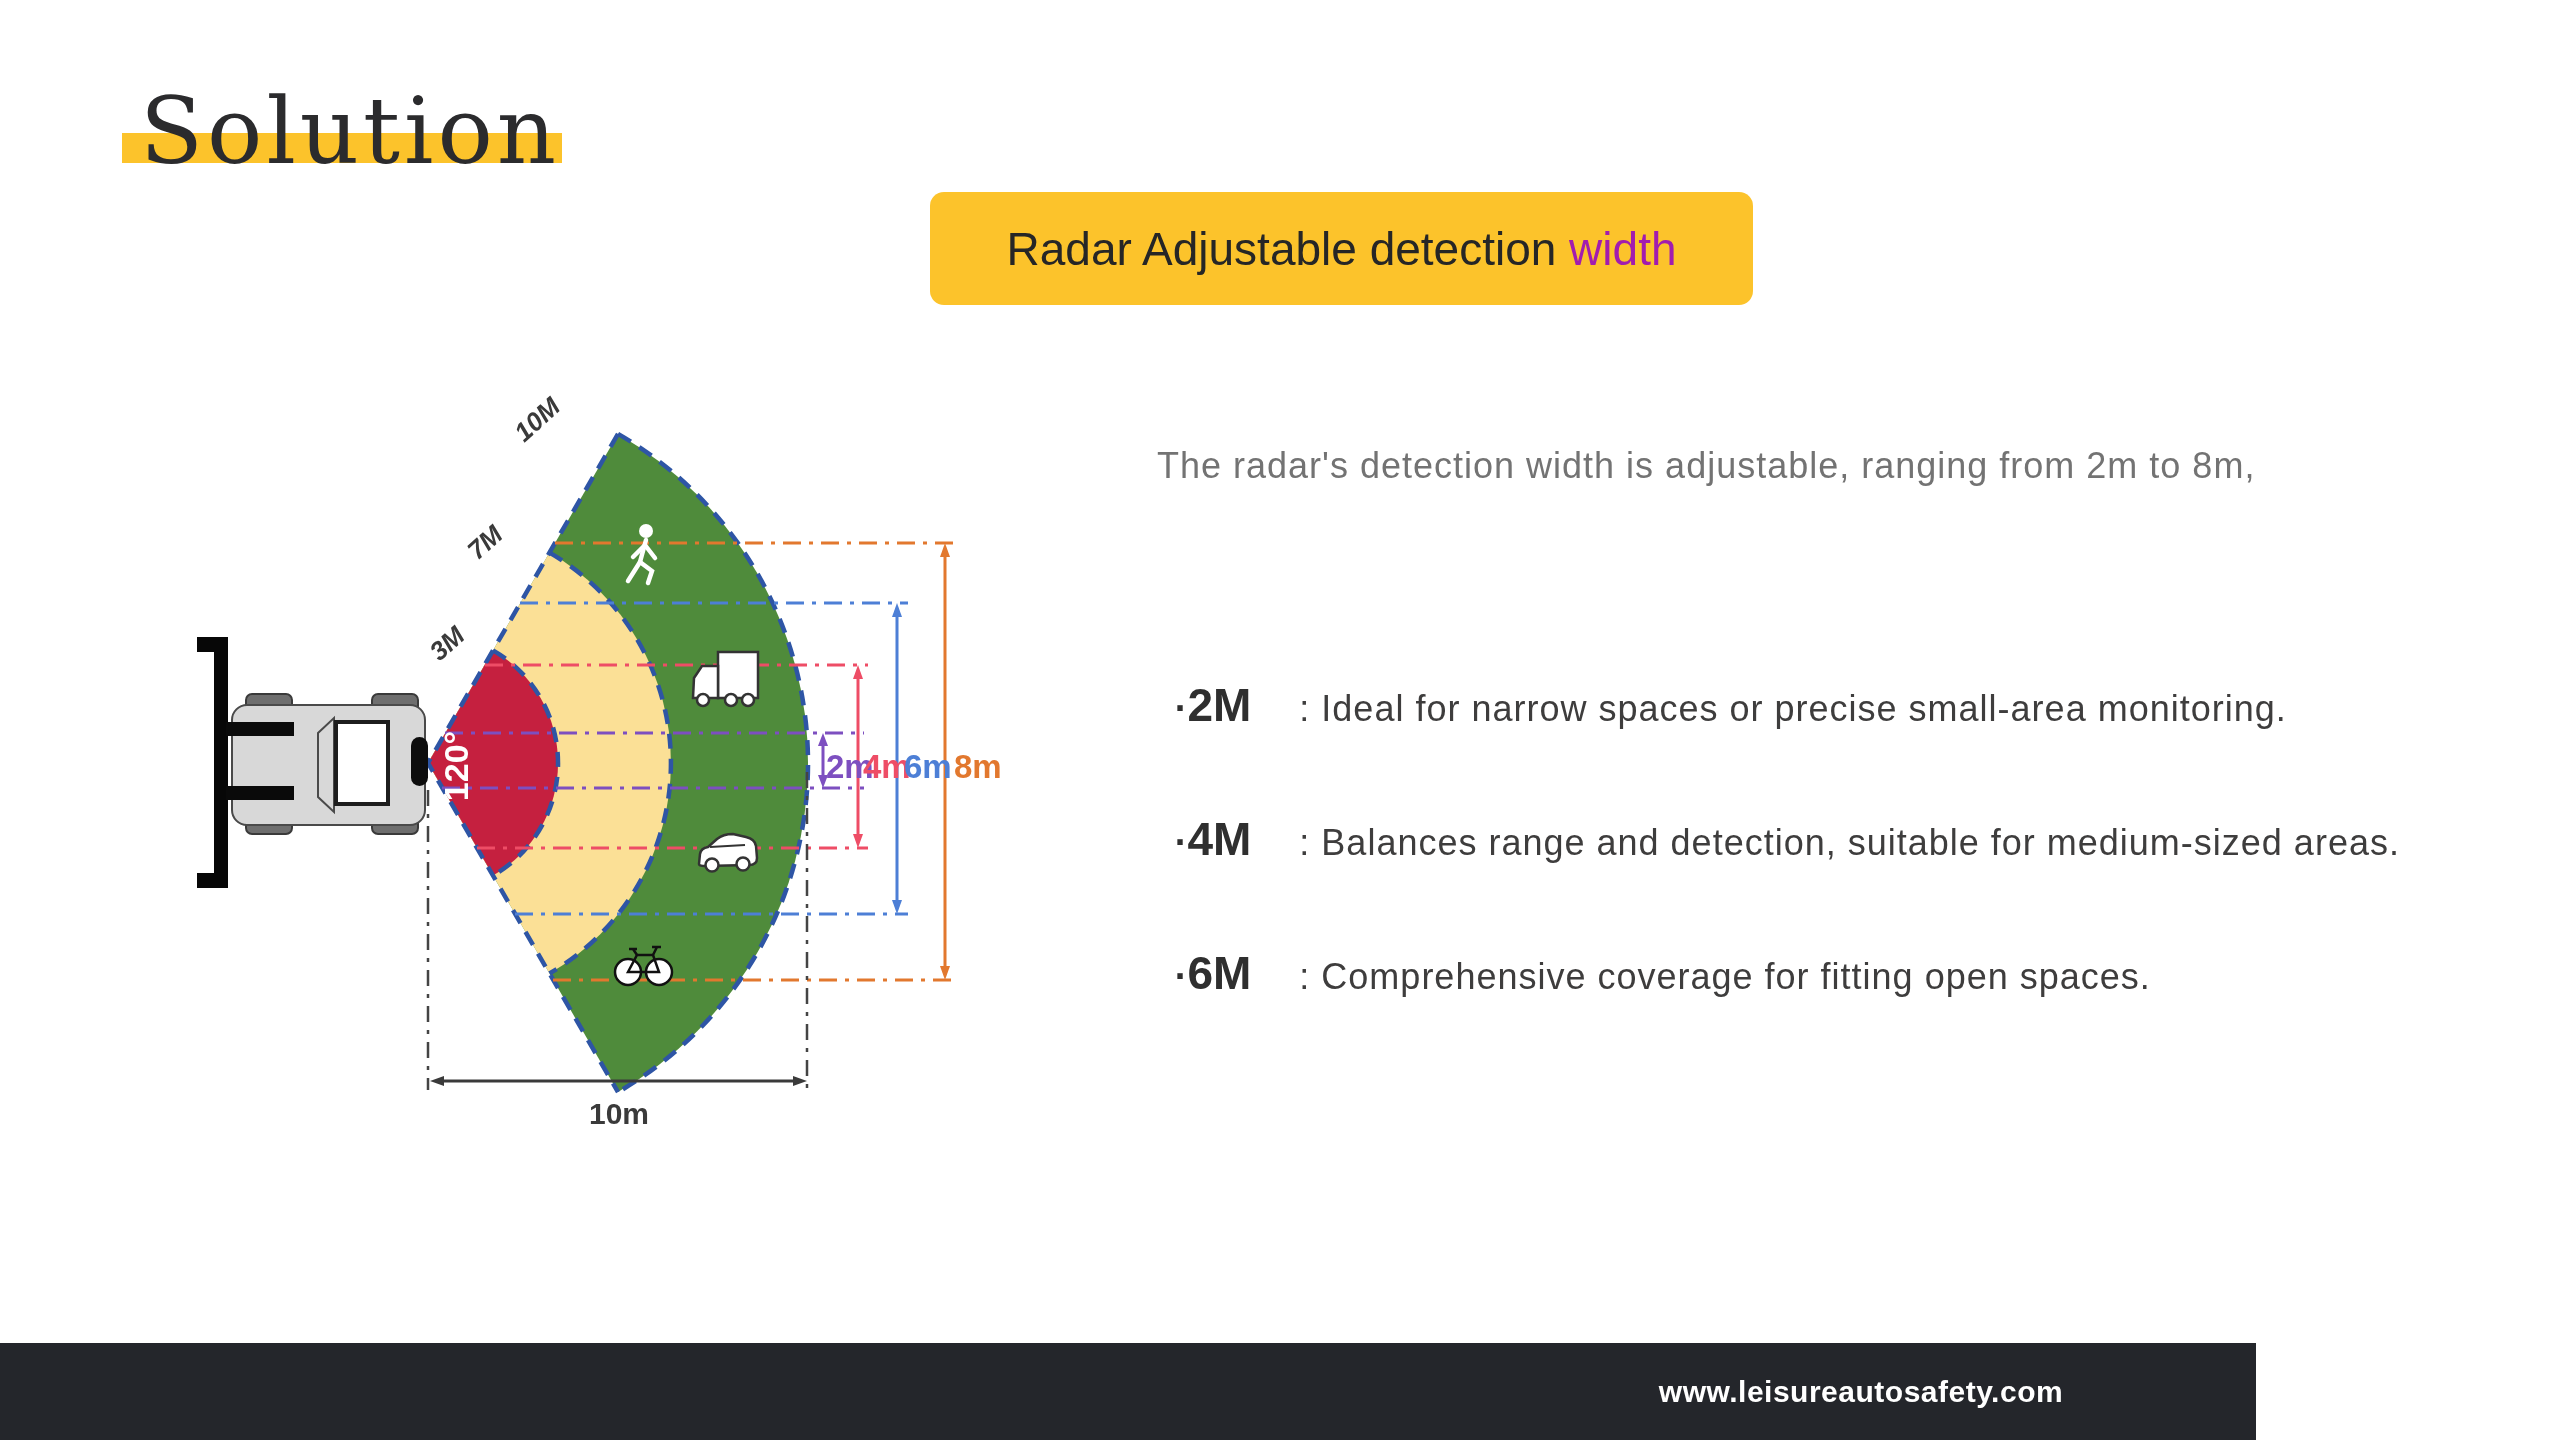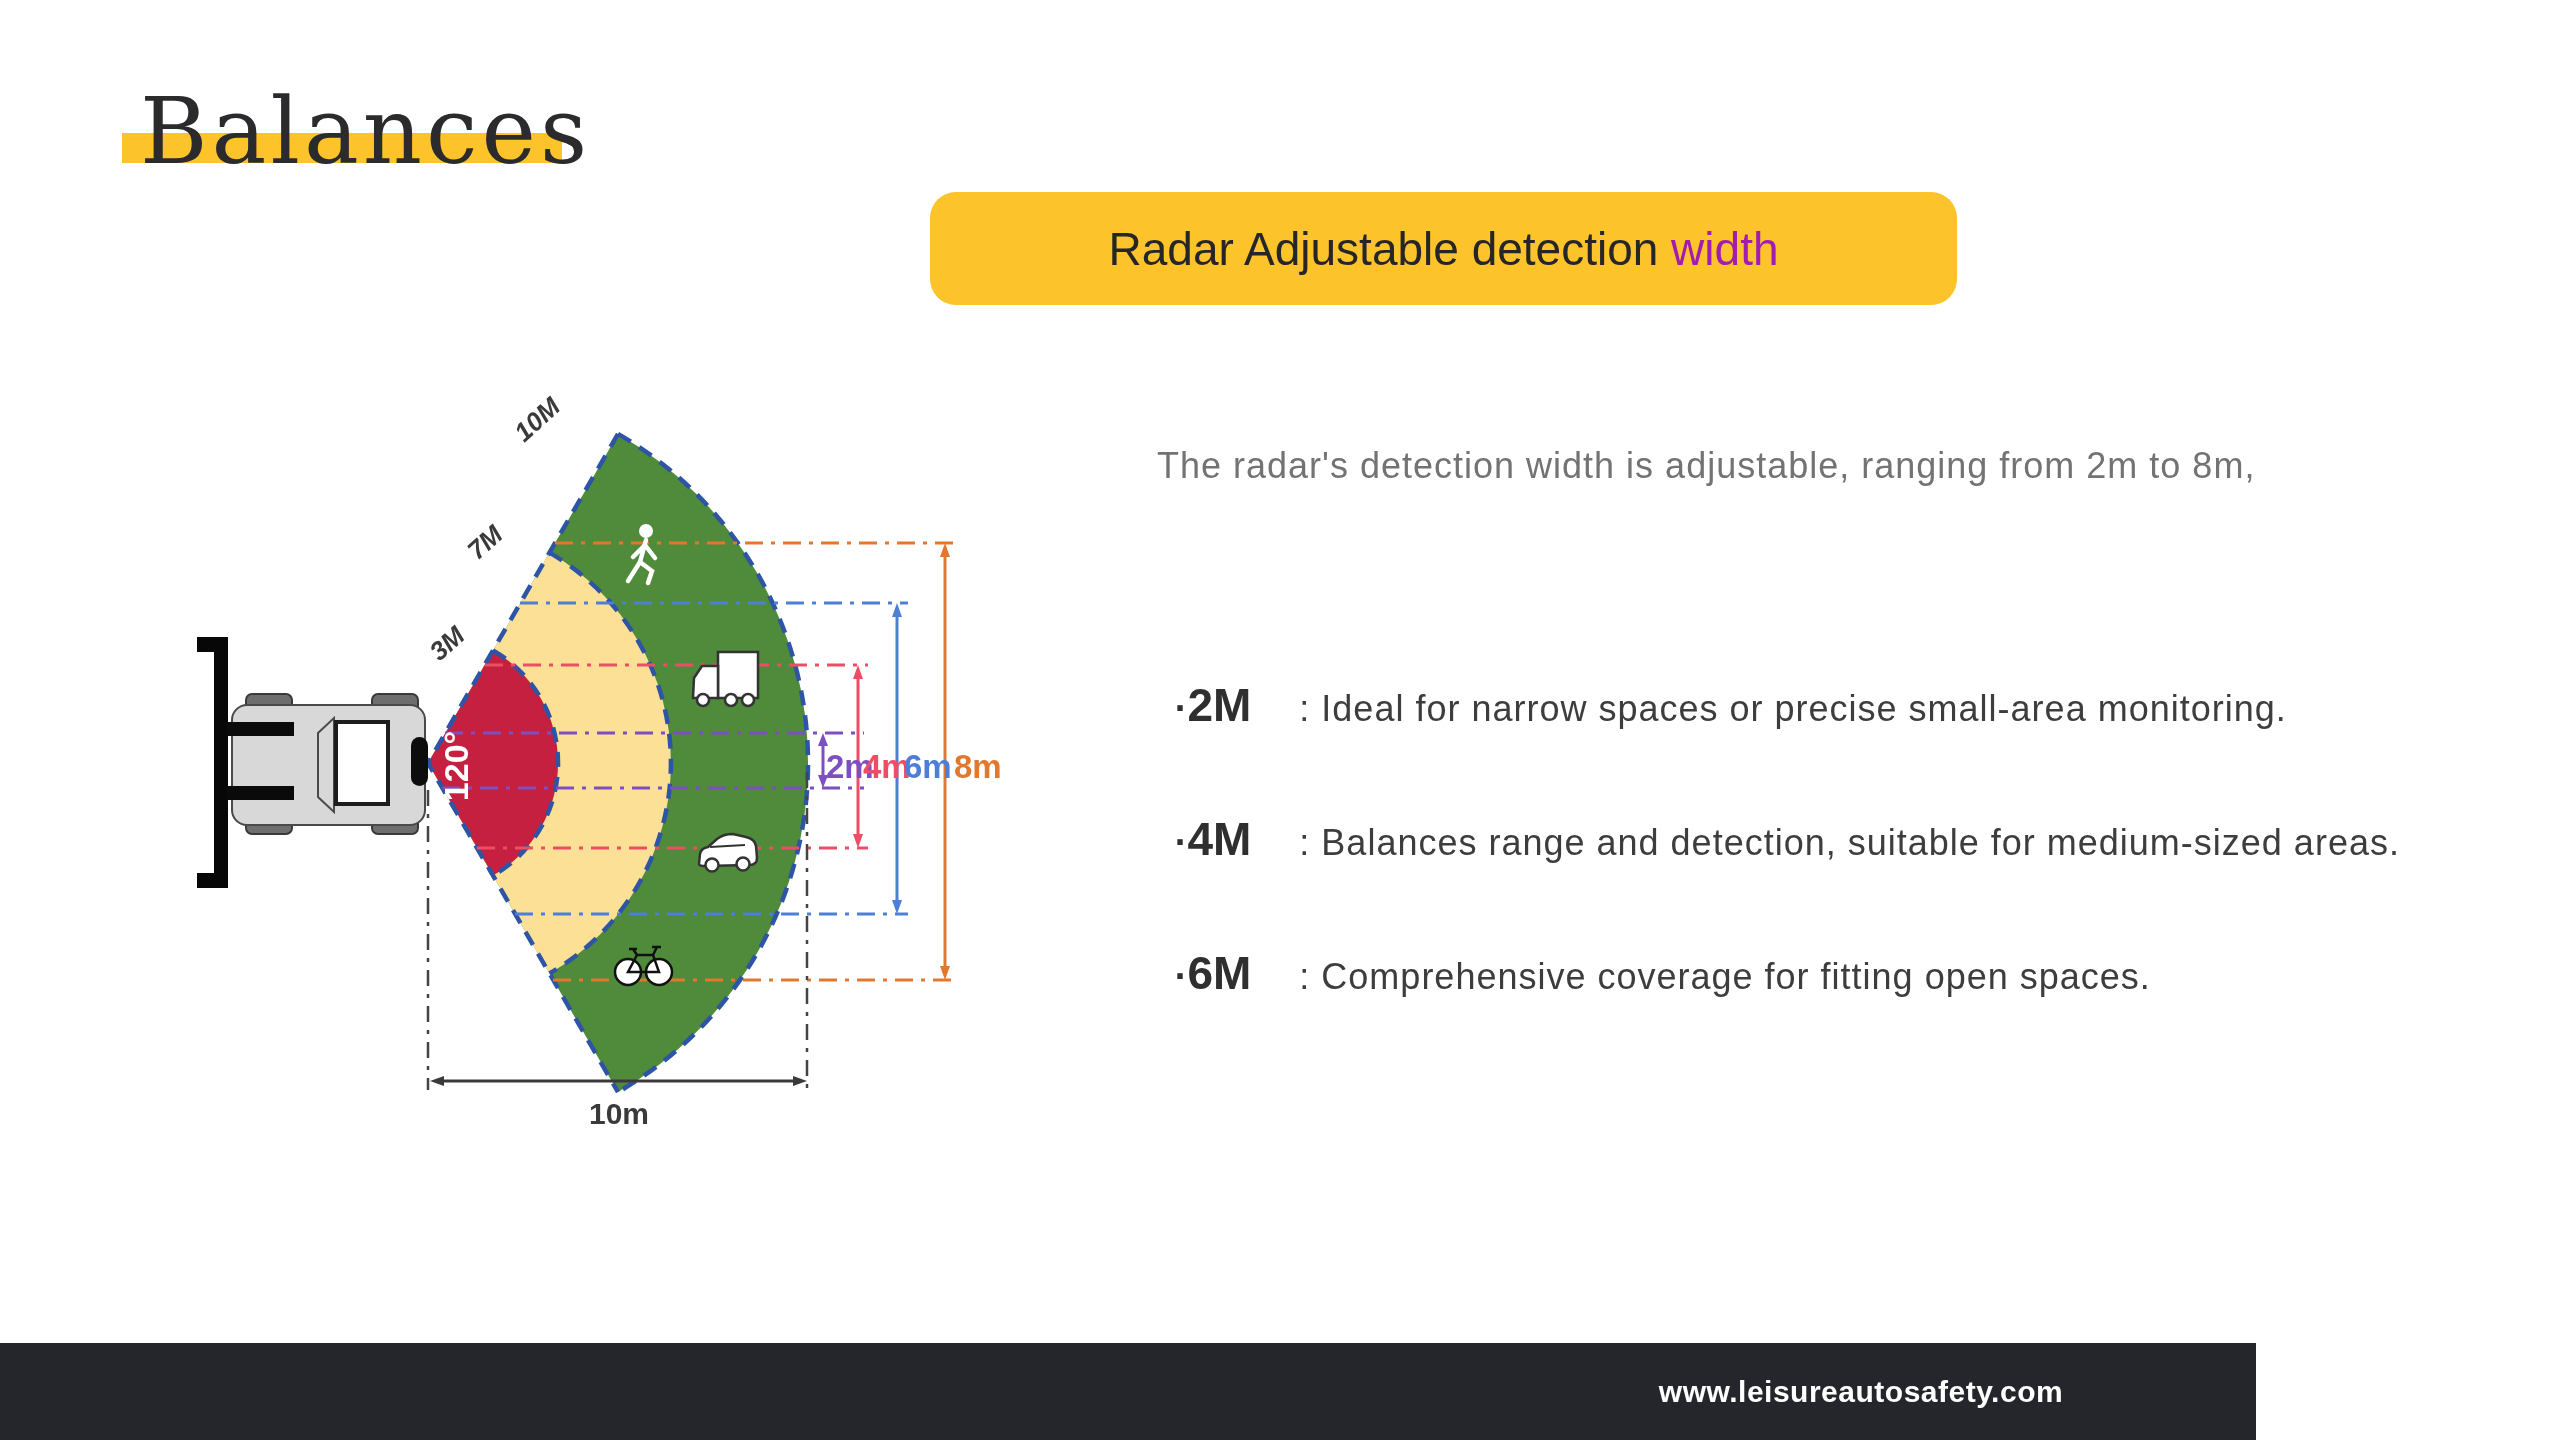--- a/index.html
+++ b/index.html
@@ -6,21 +6,21 @@
   .slide{position:relative;width:2560px;height:1440px;background:#ffffff;overflow:hidden;
          font-family:"Liberation Sans","DejaVu Sans",sans-serif;}
 
   
   .title-bar{position:absolute;left:122px;top:133px;width:440px;height:30px;z-index:1;}
   .title-text{position:absolute;left:140px;top:86px;z-index:2;margin:0;
               font-family:"DejaVu Serif","Liberation Serif",serif;
               font-size:92px;font-weight:500;letter-spacing:4px;line-height:1;color:#2b2b2d;}
 
   
-  .banner{position:absolute;left:930px;top:192px;width:1027px;height:113px;border-radius:26px;
+  .banner{position:absolute;left:930px;top:192px;width:823px;height:113px;border-radius:14px;
           display:flex;align-items:center;justify-content:center;
           font-size:46px;font-weight:500;color:#262626;}
   .banner span{white-space:pre;}
   .banner .hl{font-weight:500;}
 
   
   .desc-line{position:absolute;left:1157px;font-size:36px;letter-spacing:1px;color:#737373;
              line-height:1.2;white-space:pre;}
   .bullet{position:absolute;left:1157px;white-space:pre;color:#3e3d3d;}
   .bullet .dot{font-size:38px;font-weight:700;color:#2f2f2f;}
@@ -42,21 +42,21 @@
   .rangelabel{font-size:26px;font-style:italic;font-weight:700;fill:#3a3a3a;text-anchor:middle;}
   .bottomlabel{font-size:30px;font-weight:600;fill:#3a3a3a;text-anchor:middle;}
   .anglelabel{font-size:34px;font-weight:700;fill:#ffffff;text-anchor:middle;}
 </style>
 </head>
 <body>
 
 <div class="slide">
 
   <div class="title-bar" style="background:#fcc32b;"></div>
-  <h1 class="title-text">Balances</h1>
+  <h1 class="title-text">Solution</h1>
 
   <div class="banner" style="background:#fcc32b;">
     <span>Radar Adjustable detection </span>
     <span class="hl" style="color:#a21caf;">width</span>
   </div>
 
   <svg class="diagram" width="1100" height="1200" viewBox="0 0 1100 1200">
 
     <g>
       <path d="M428,763 L618,433.9 A380,380 0 0 1 618,1092.1 Z" fill="#4f8b3b"></path>

